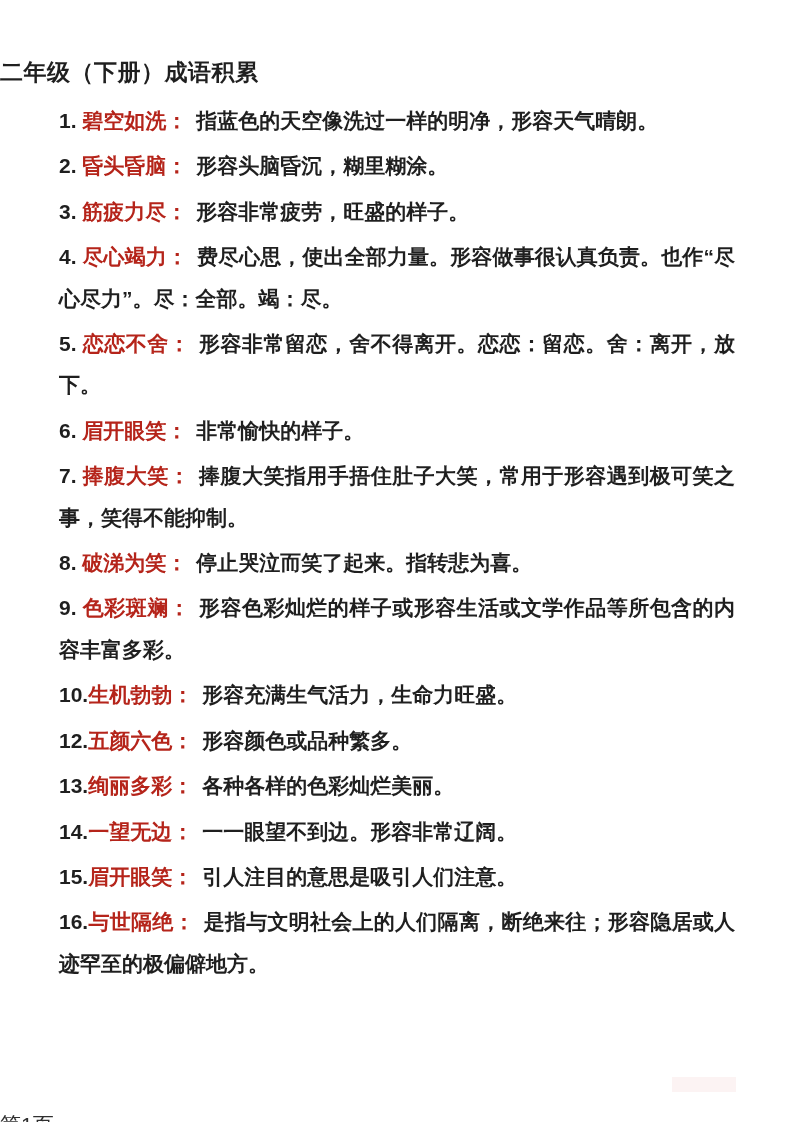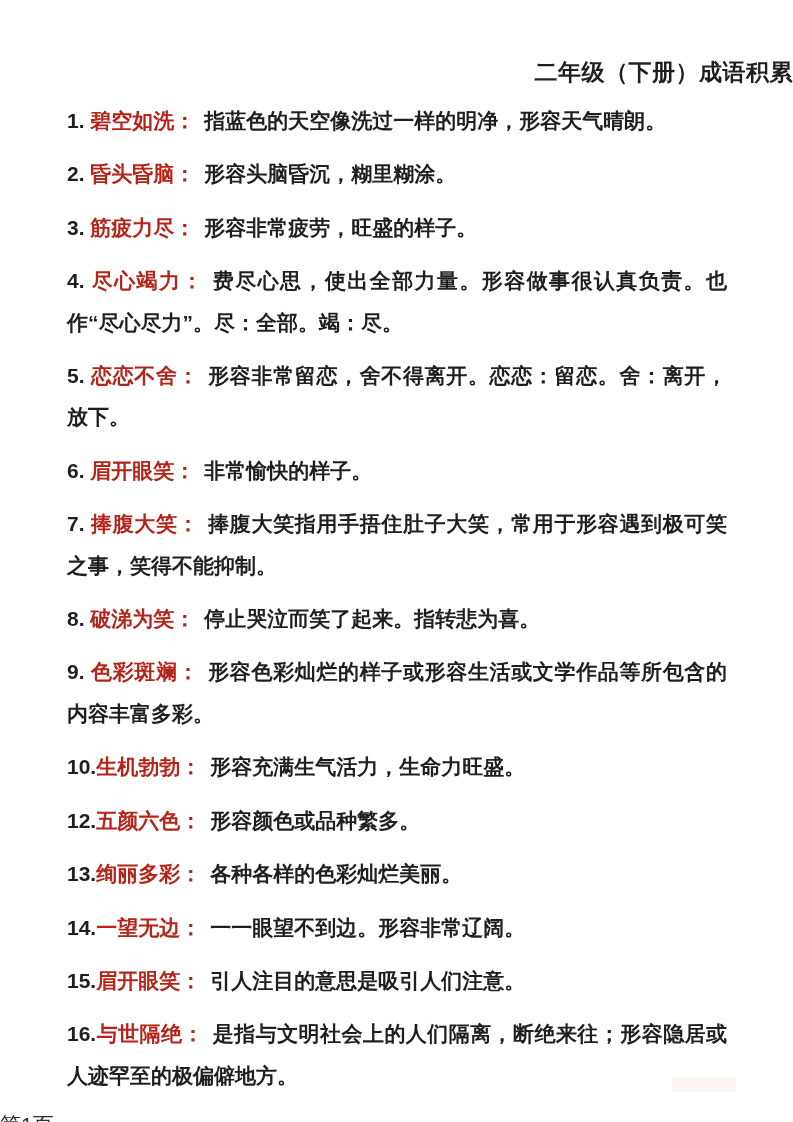--- a/index.html
+++ b/index.html
@@ -18,35 +18,35 @@
     width: 793px;
     height: 1122px;
     background: #ffffff;
     overflow: hidden;
     font-family: "Liberation Sans", sans-serif;
     font-weight: bold;
     color: var(--text-black);
   }
   .doc-title {
     padding-top: 57px;
-    text-align: right;
+    text-align: left;
     font-size: 23px;
     line-height: 30px;
     color: var(--text-black);
     letter-spacing: 0.5px;
   }
   .content {
     margin: 13px 54px 0 55px;
     width: 684px;
     font-size: 21px;
     line-height: 41.4px;
     text-align: justify;
   }
   p.entry {
-    margin: 12px;
+    margin: 4px;
     padding: 0;
   }
   .num {
     color: var(--text-black);
   }
   .idiom {
     color: var(--idiom-red);
   }
   .def {
     color: var(--text-black);

